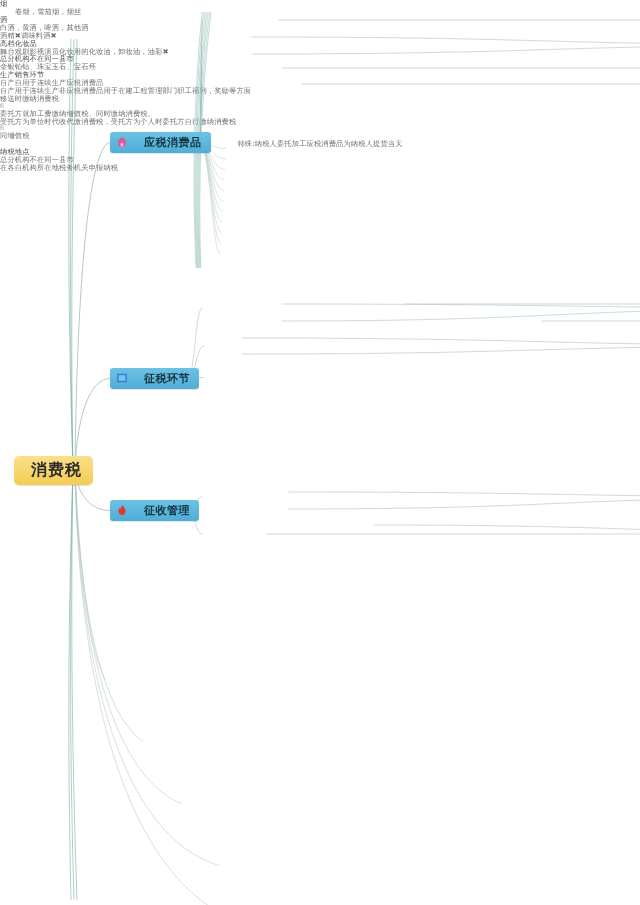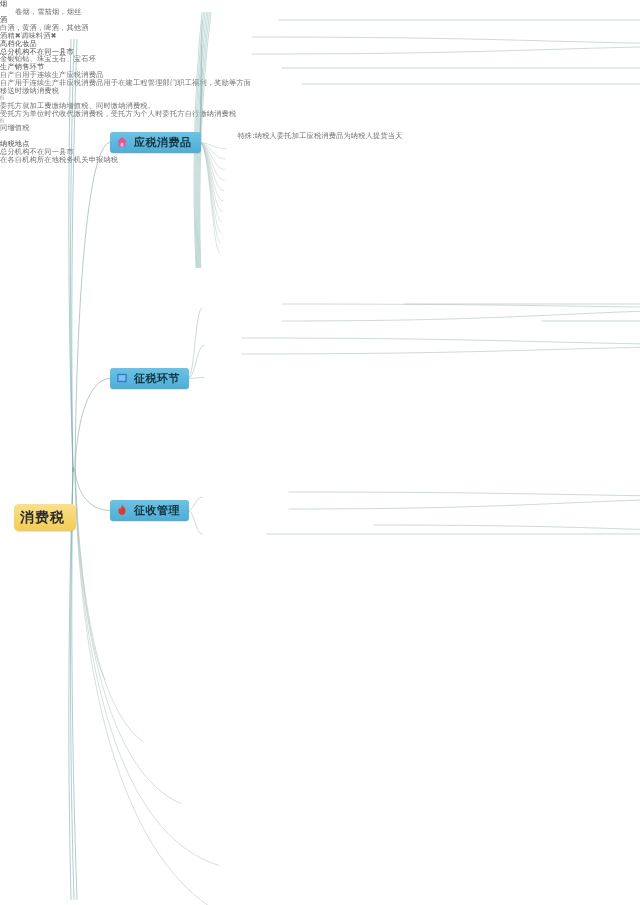--- a/index.html
+++ b/index.html
@@ -33,41 +33,40 @@
     position: absolute;
     box-sizing: border-box;
     white-space: nowrap;
     line-height: 1;
   }
   
   .root-node {
     background: #f7d66a;
     background: linear-gradient(#fbe08a, #f3cc55);
     border-radius: 5px;
-    padding: 6px 11px 7px 6px;
-    font-size: 14px;
+    padding: 6px 11px 7px 17px;
+    font-size: 16px;
     font-weight: bold;
     color: #2b2b2b;
     letter-spacing: 1px;
     box-shadow: 0 1px 1px rgba(0,0,0,0.12);
-    margin-top: 48px;
   }
   
   .l1-node {
     background: #5cb7dd;
     background: linear-gradient(#6cc2e4, #4fadd6);
     border-radius: 3px;
     padding: 4px 9px 5px 6px;
     font-size: 11px;
     font-weight: bold;
     color: #13333f;
     letter-spacing: 0.5px;
     display: flex;
     align-items: center;
-    gap: 6px;
+    gap: 16px;
     box-shadow: 0 1px 1px rgba(0,0,0,0.10);
   }
   .l1-icon {
     width: 12px;
     height: 12px;
     display: inline-flex;
     align-items: center;
     justify-content: center;
     flex: 0 0 auto;
   }
@@ -180,20 +179,21 @@
     <span>征收管理</span>
   </div>
 
   <div id="text-nodes">
       <div class="txt-node" style="left: 205px; top: 16px;">烟</div>
       <div class="txt-node dim" style="left: 282px; top: 16px; padding-left: 15px;">卷烟，雪茄烟，烟丝</div>
       <div class="txt-node" style="left: 205px; top: 41px;">酒</div>
       <div class="txt-node dim" style="left: 255px; top: 33px;">白酒，黄酒，啤酒，其他酒</div>
       <div class="txt-node dim" style="left: 255px; top: 50px;">酒精✖调味料酒✖</div>
       <div class="txt-node" style="left: 205px; top: 64px;">高档化妆品</div>
+      <div class="txt-node dim" style="left: 285px; top: 64px;">舞台戏剧影视演员化妆用的化妆油，卸妆油，油彩✖</div>
       <div class="txt-node" style="left: 205px; top: 80px;">总分机构不在同一县市</div>
       <div class="txt-node dim" style="left: 305px; top: 80px;">金银铂钻、珠宝玉石、宝石坯</div>
       <div class="txt-node" style="left: 205px; top: 304px;">生产销售环节</div>
       <div class="txt-node dim" style="left: 285px; top: 300px;">自产自用于连续生产应税消费品</div>
       <div class="txt-node dim" style="left: 285px; top: 317px;">自产用于连续生产非应税消费品用于在建工程管理部门职工福利，奖励等方面</div>
       <div class="txt-node dim" style="left: 545px; top: 317px;">移送时缴纳消费税</div>
       <div class="txt-node tiny-stub" style="left: 207px; top: 342px;">fi</div>
       <div class="txt-node dim" style="left: 245px; top: 334px;">委托方就加工费缴纳增值税、同时缴纳消费税。</div>
       <div class="txt-node dim" style="left: 245px; top: 350px;">受托方为单位时代收代缴消费税，受托方为个人时委托方自行缴纳消费税</div>
       <div class="txt-node tiny-stub" style="left: 207px; top: 374px;">fi</div>

